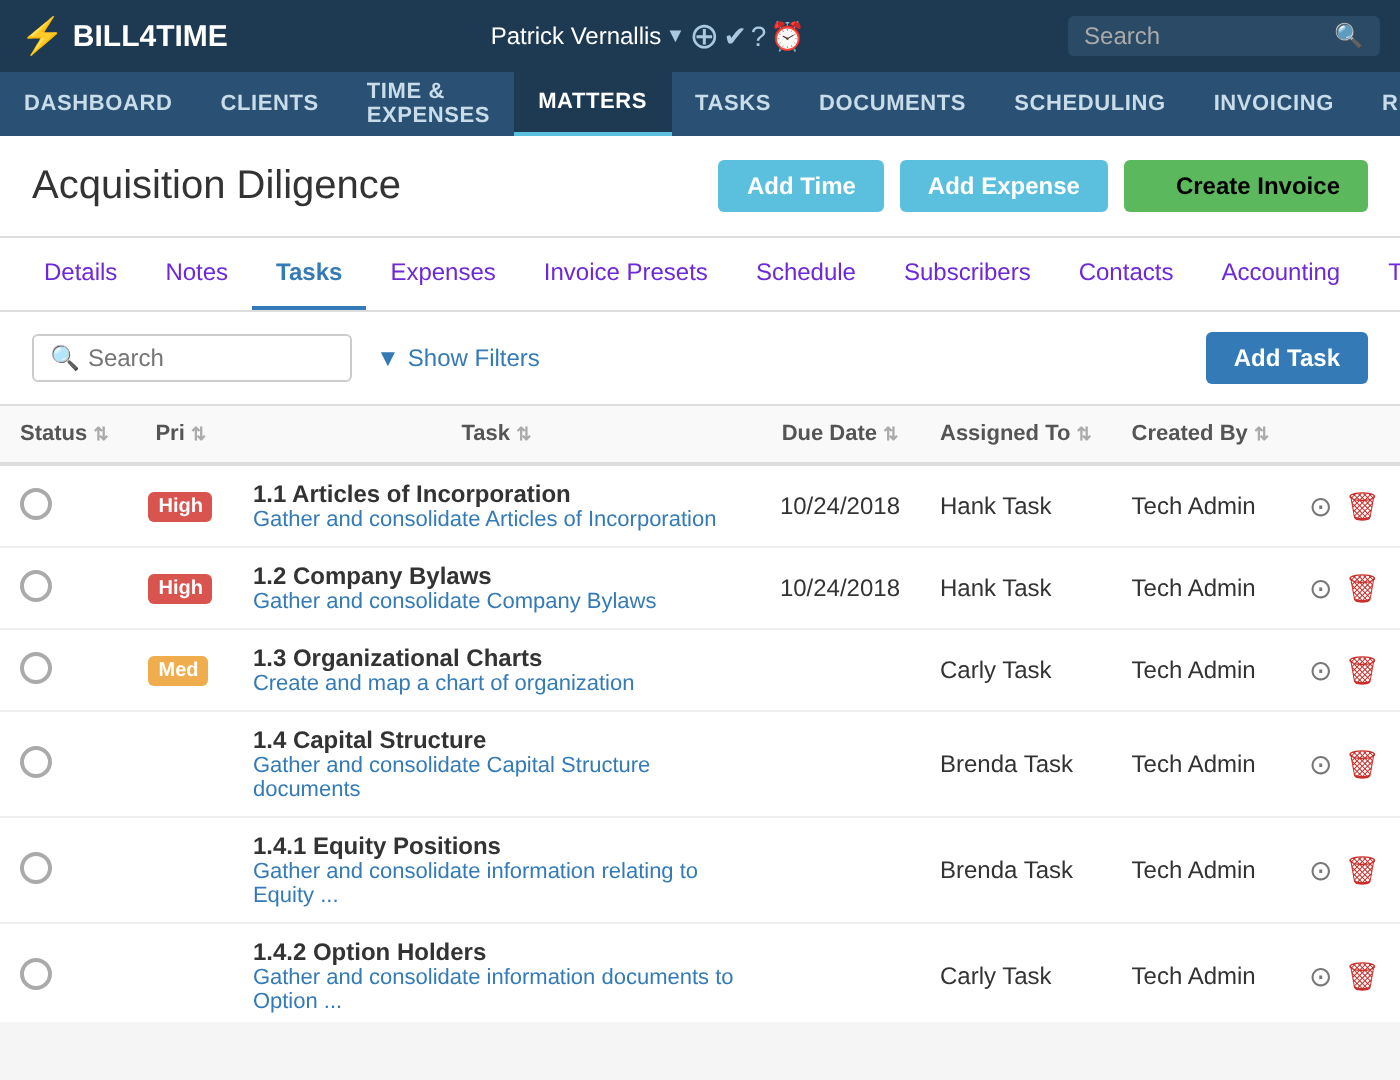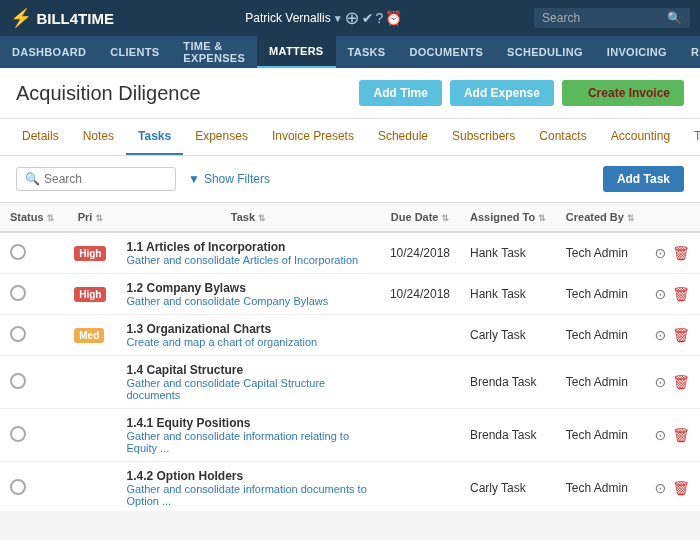--- a/index.html
+++ b/index.html
@@ -50,35 +50,35 @@
       padding: 12px 16px;
       display: flex;
       align-items: center;
       justify-content: space-between;
       border-bottom: 1px solid #ddd;
     }
     .page-title { font-size: 20px; font-weight: normal; color: #333; }
     .header-buttons { display: flex; gap: 8px; }
     .btn { padding: 6px 14px; border: none; border-radius: 3px; font-size: 12px; cursor: pointer; font-weight: bold; text-align: right; }
     .btn-blue { background: #5bc0de; color: #fff; }
-    .btn-green { background: #5cb85c; color: #7f1d1d; padding-left: 26px; }
+    .btn-green { background: #5cb85c; color: #000000; padding-left: 26px; }
 
     
     .tabs-row {
       background: #fff;
       display: flex;
       align-items: center;
       border-bottom: 1px solid #ddd;
       padding: 0 10px;
       overflow-x: hidden;
     }
     .tab {
       padding: 10px 12px;
       font-size: 12px;
-      color: #a16207;
+      color: #6d28d9;
       cursor: pointer;
       border-bottom: 2px solid transparent;
       white-space: nowrap;
     }
     .tab.active { color: #337ab7; border-bottom: 2px solid #337ab7; font-weight: bold; }
 
     
     .toolbar {
       background: #fff;
       padding: 10px 16px;

